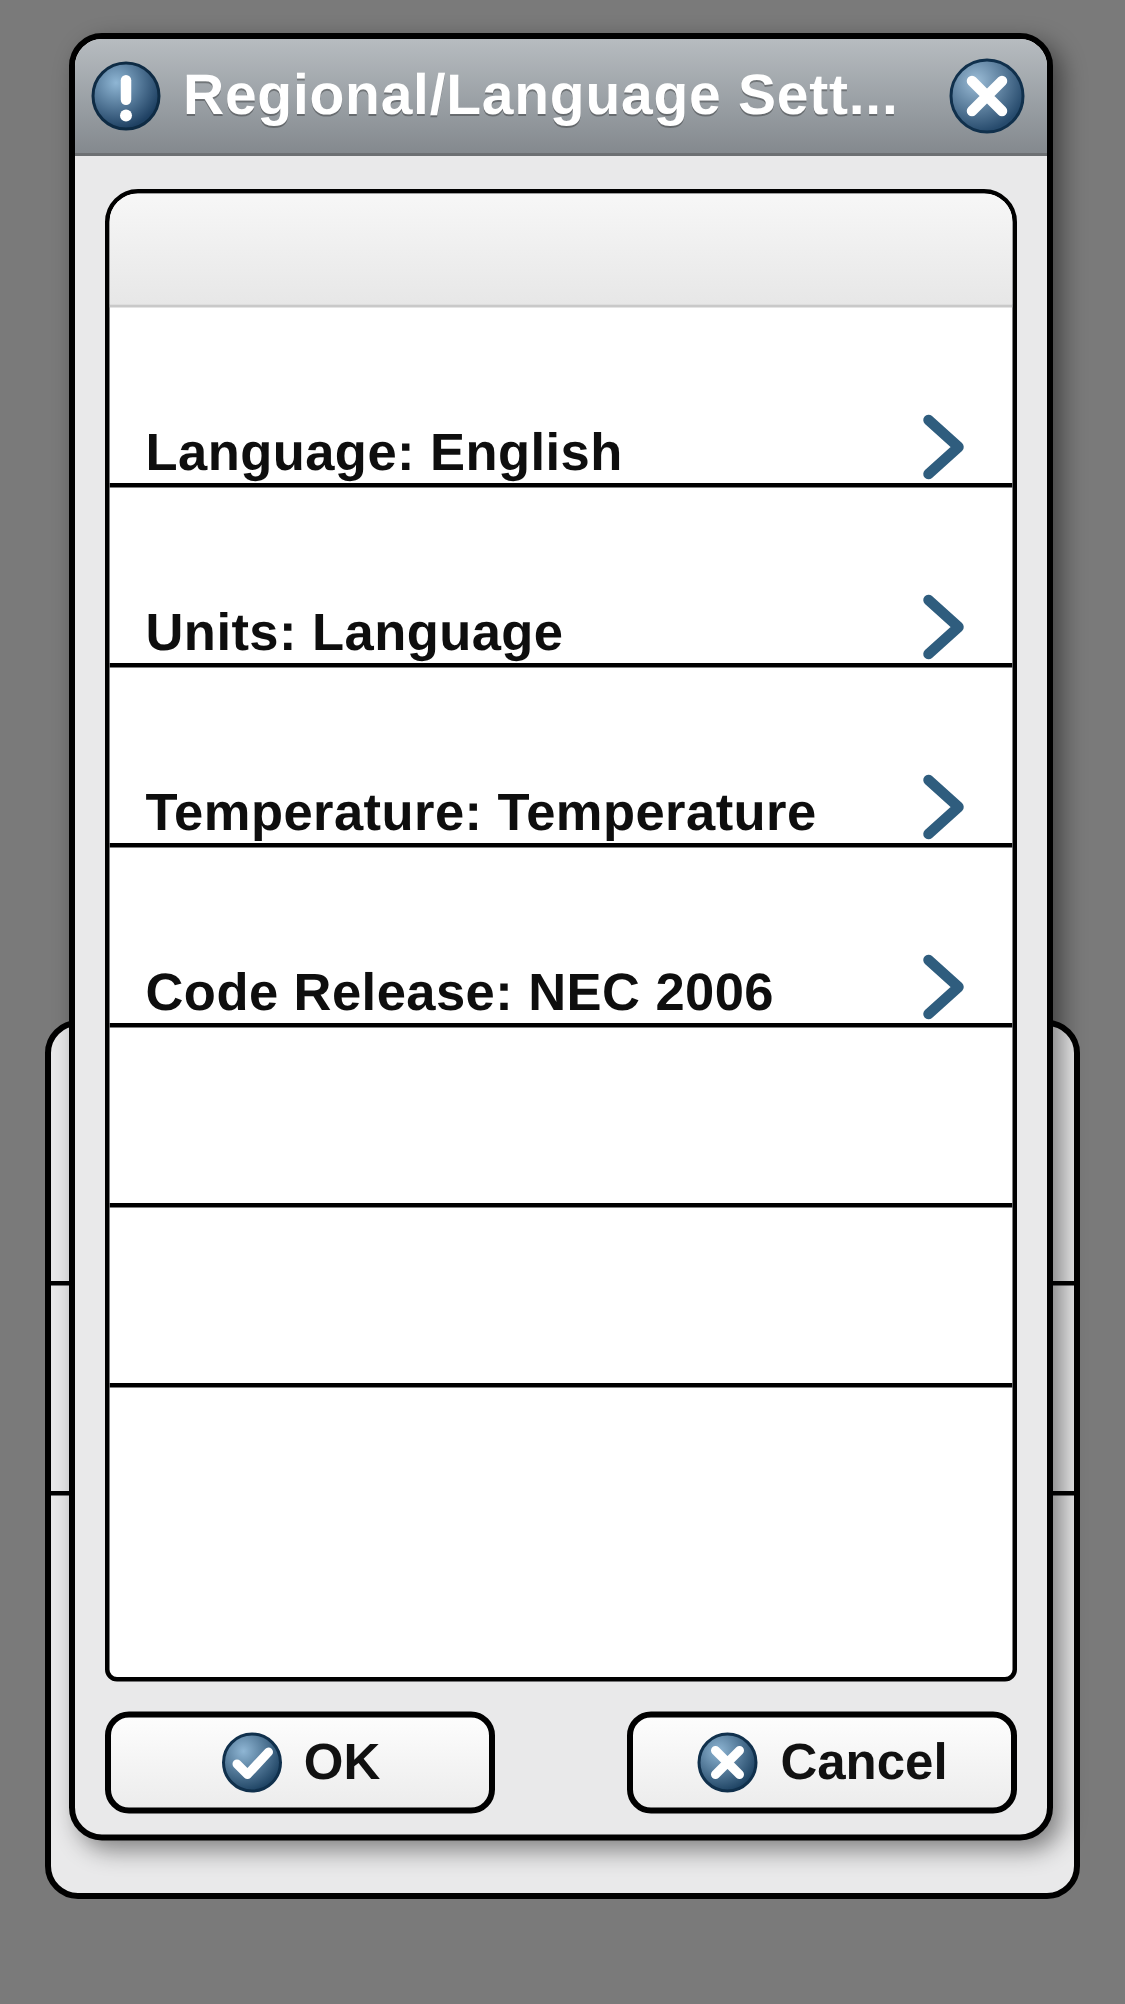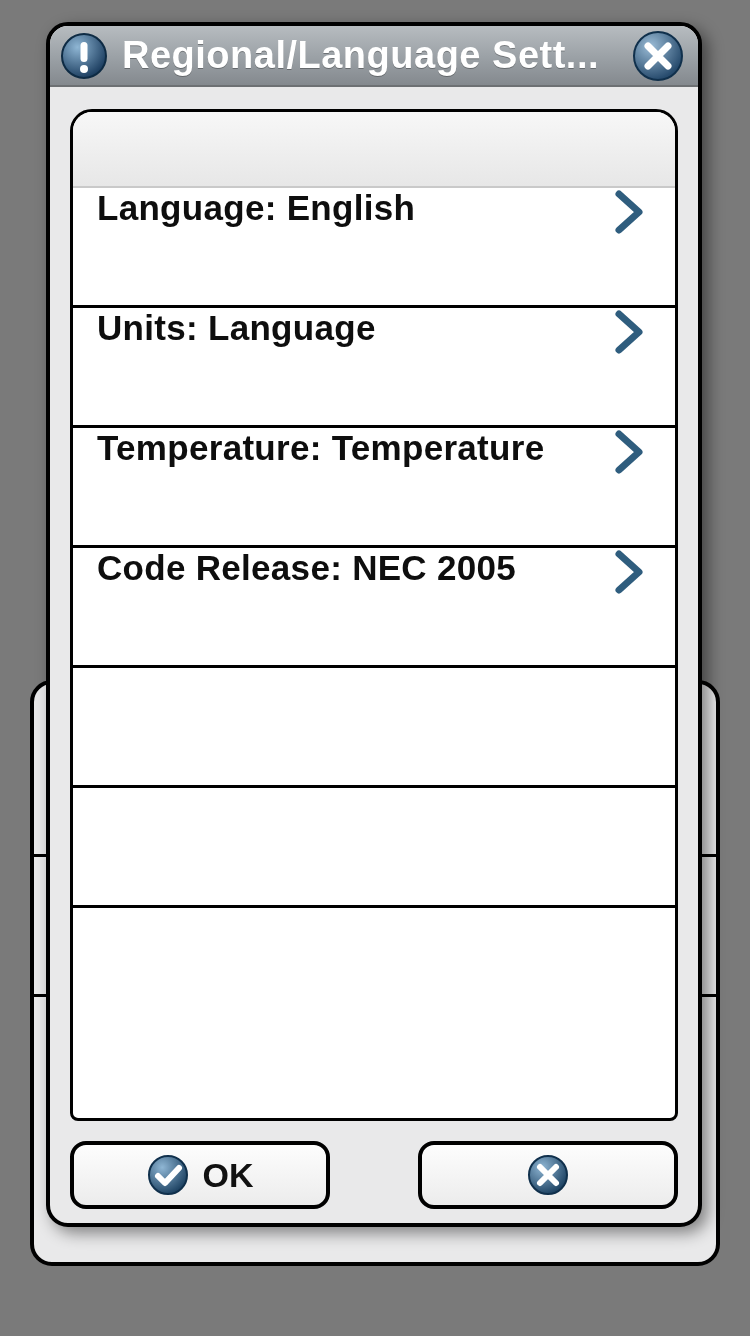--- a/index.html
+++ b/index.html
@@ -36,21 +36,21 @@
     border: 4px solid #000;
     border-radius: 22px;
     background: #e9e9ea;
     box-shadow: 6px 6px 16px rgba(0,0,0,.45);
     display: flex;
     flex-direction: column;
     overflow: hidden;
   }
 
   .titlebar {
-    height: 61px;
+    height: 78px;
     background: linear-gradient(#b7bcc0 0%, #9aa0a5 55%, #84898e 100%);
     border-bottom: 2px solid #6d7073;
     display: flex;
     align-items: center;
     padding: 0 14px 0 10px;
     gap: 14px;
   }
   .title-icon {
     width: 48px; height: 48px; flex: 0 0 48px;
   }
@@ -93,21 +93,21 @@
   }
   .rows {
     flex: 1 1 auto;
     display: flex;
     flex-direction: column;
   }
   .row {
     height: 120px;
     border-bottom: 3px solid #000;
     display: flex;
-    align-items: flex-start;
+    align-items: flex-end;
     padding: 0 30px 0 24px;
     cursor: pointer;
   }
   .row:last-child { border-bottom: none; }
   .row-label {
     flex: 1 1 auto;
     font-size: 35px;
     font-weight: 700;
     color: #0e0e0e;
     letter-spacing: .3px;
@@ -206,21 +206,21 @@
         <div class="row">
           <span class="row-label">Temperature: Temperature</span>
           <span class="row-chevron">
             <svg viewBox="0 0 32 48">
                 <path d="M6 6 L26 24 L6 42" fill="none" stroke="#2f5d7e" stroke-width="7" stroke-linecap="round" stroke-linejoin="round"></path>
               </svg>
           </span>
         </div>
 
         <div class="row">
-          <span class="row-label">Code Release: NEC 2005</span>
+          <span class="row-label">Code Release: NEC 2006</span>
           <span class="row-chevron">
             <svg viewBox="0 0 32 48">
                 <path d="M6 6 L26 24 L6 42" fill="none" stroke="#2f5d7e" stroke-width="7" stroke-linecap="round" stroke-linejoin="round"></path>
               </svg>
           </span>
         </div>
 
         <div class="row empty">
           <span class="row-label"></span>
         </div>
@@ -257,16 +257,17 @@
           <defs>
               <radialGradient id="g4" cx="35%" cy="30%" r="70%">
                 <stop offset="0%" stop-color="#8fb6d4"></stop>
                 <stop offset="100%" stop-color="#214666"></stop>
               </radialGradient>
             </defs>
           <circle cx="21" cy="21" r="19" fill="url(#g4)" stroke="#10304c" stroke-width="2"></circle>
           <path d="M13 13 L29 29 M29 13 L13 29" stroke="#fff" stroke-width="6" stroke-linecap="round"></path>
         </svg>
       </span>
+      <span class="btn-label">Cancel</span>
     </div>
   </div>
 
 </div>
 
 </body></html>

